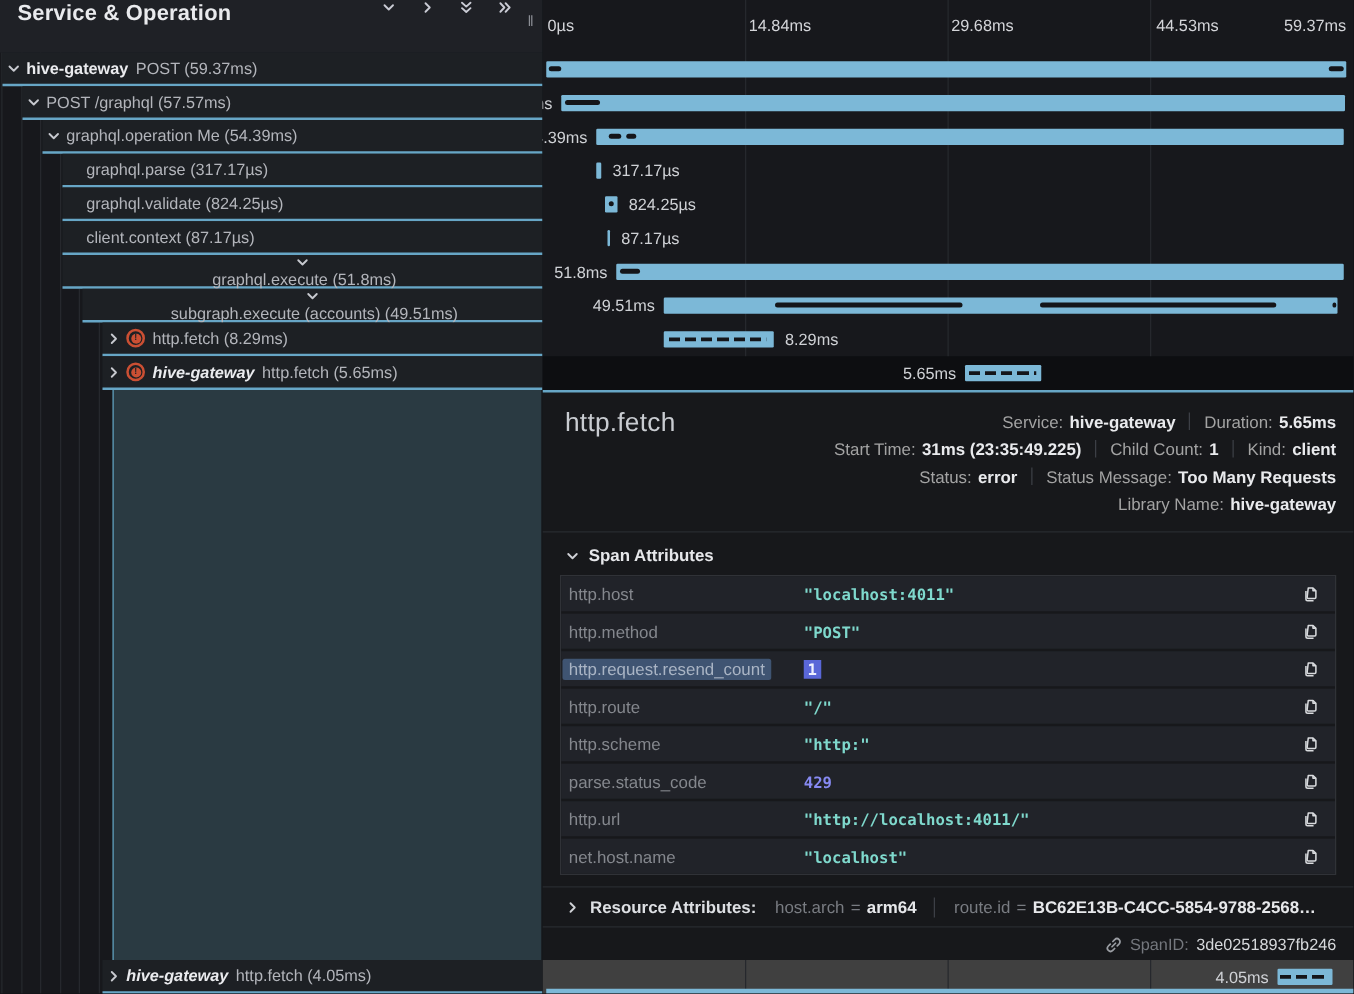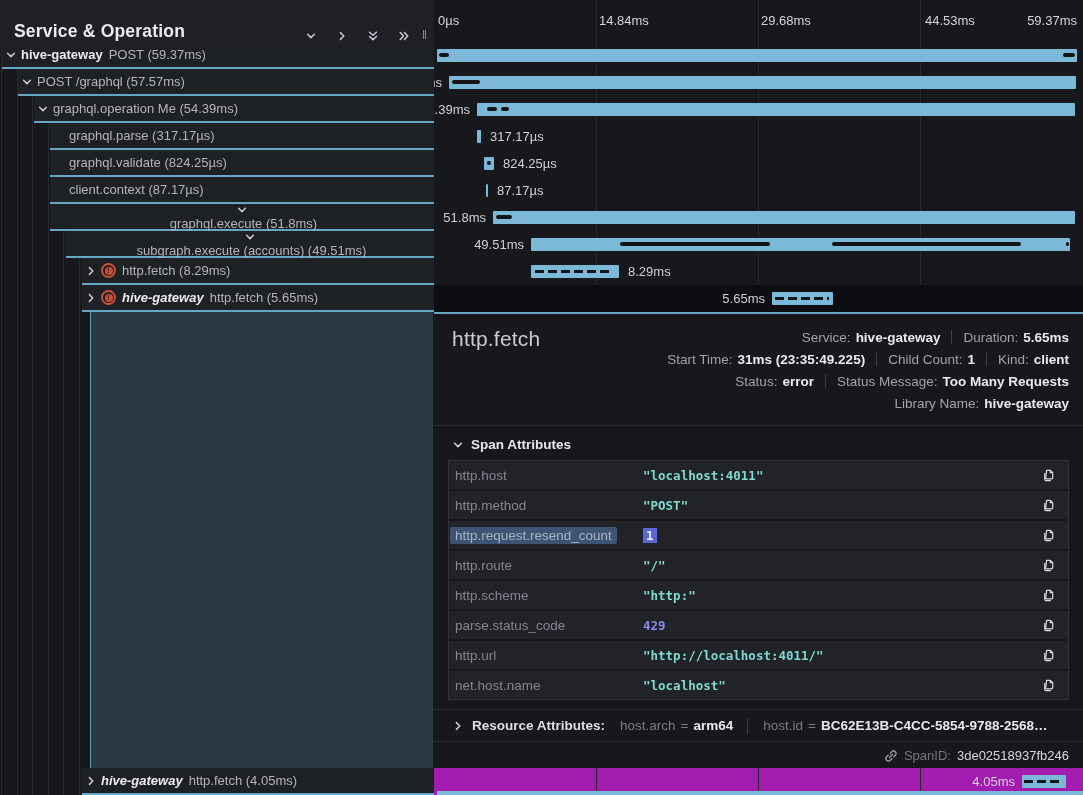--- a/index.html
+++ b/index.html
@@ -2,21 +2,21 @@
 <html><head>
 <meta charset="utf-8">
 <style>
   html,body{margin:0;padding:0;background:#131418;}
   #app{position:relative;width:1083px;height:795px;overflow:hidden;background:#141519;
        font-family:"Liberation Sans",sans-serif;-webkit-font-smoothing:antialiased;}
 
   
   #left-pane{position:absolute;left:0;top:0;width:434px;height:795px;background:#17181c;overflow:hidden;}
   #left-header{position:absolute;left:0;top:0;width:434px;height:42px;background:#1f2126;
-               display:flex;align-items:flex-end;z-index:4;}
+               display:flex;align-items:flex-start;z-index:4;}
   #left-header-title{font-size:17.5px;font-weight:700;color:#e9eaed;padding-left:14px;flex:1;letter-spacing:.2px;}
   #header-icons{display:flex;align-items:center;gap:19px;color:#c9cbd4;margin-right:10px;}
   #header-icons .hicon{display:inline-flex;cursor:pointer;}
   .resize-handle{color:#8b8e95;font-size:12px;margin:10px 6px 0 2px;letter-spacing:1px;}
 
   .indent-guide{position:absolute;top:42px;bottom:0;width:1px;background:#26282d;z-index:0;}
 
   #tree-rows{position:absolute;left:0;top:42px;width:434px;z-index:1;}
   .tree-row{position:relative;height:27px;box-sizing:border-box;background:#1d2024;
             border-bottom:2px solid #67a6c6;display:flex;align-items:center;
@@ -89,21 +89,21 @@
   .res-val{color:#e7e8eb;font-weight:700;}
   .res-sep{width:1px;height:16px;background:#3c3f46;margin-left:14px;}
 
   #spanid-row{display:flex;justify-content:flex-end;align-items:center;height:27px;
               padding-right:14px;gap:6px;font-size:13px;}
   #spanid-label{color:#74777d;}
   #spanid-value{color:#d6d8db;}
   #spanid-link{display:inline-flex;color:#9a9da3;cursor:pointer;}
 
   
-  #tl-bottom{position:absolute;left:0;top:768px;width:649px;height:27px;background:#a21caf;z-index:2;}
+  #tl-bottom{position:absolute;left:0;top:768px;width:649px;height:27px;background:#404040;z-index:2;}
   #tl-bottom .gridline{height:27px;}
   #bottom-strip{position:absolute;left:3px;right:0;bottom:0;height:4px;background:#7cb8d7;z-index:3;}
 </style>
 </head>
 <body>
 
 <div id="app">
 
   <div id="left-pane">
     <div id="left-header">
@@ -447,21 +447,21 @@
             <svg width="12" height="12" viewBox="0 0 12 12" fill="none" stroke="currentColor" stroke-width="1.5" stroke-linecap="round" stroke-linejoin="round">
               <path d="M4.4 2.6 L7.8 6 L4.4 9.4"></path>
             </svg>
           </span>
         <span class="res-title">Resource Attributes:</span>
         <span id="res-pairs" style="display: inline-flex; align-items: center;">
             <span class="res-key">host.arch</span>
             <span class="res-eq">=</span>
             <span class="res-val">arm64</span>
             <span class="res-sep"></span>
-            <span class="res-key">host.id</span>
+            <span class="res-key">route.id</span>
             <span class="res-eq">=</span>
             <span class="res-val">BC62E13B-C4CC-5854-9788-2568…</span>
           </span>
       </div>
       <div id="spanid-row">
         <span id="spanid-link">
             <svg width="14" height="14" viewBox="0 0 14 14" fill="none" stroke="currentColor" stroke-width="1.4" stroke-linecap="round">
               <path d="M5.6 8.4 L8.4 5.6"></path>
               <path d="M6.3 4.2 l1.5-1.5 a2.3 2.3 0 0 1 3.5 3.5 l-1.5 1.5"></path>
               <path d="M7.7 9.8 l-1.5 1.5 a2.3 2.3 0 0 1 -3.5 -3.5 l1.5-1.5"></path>

